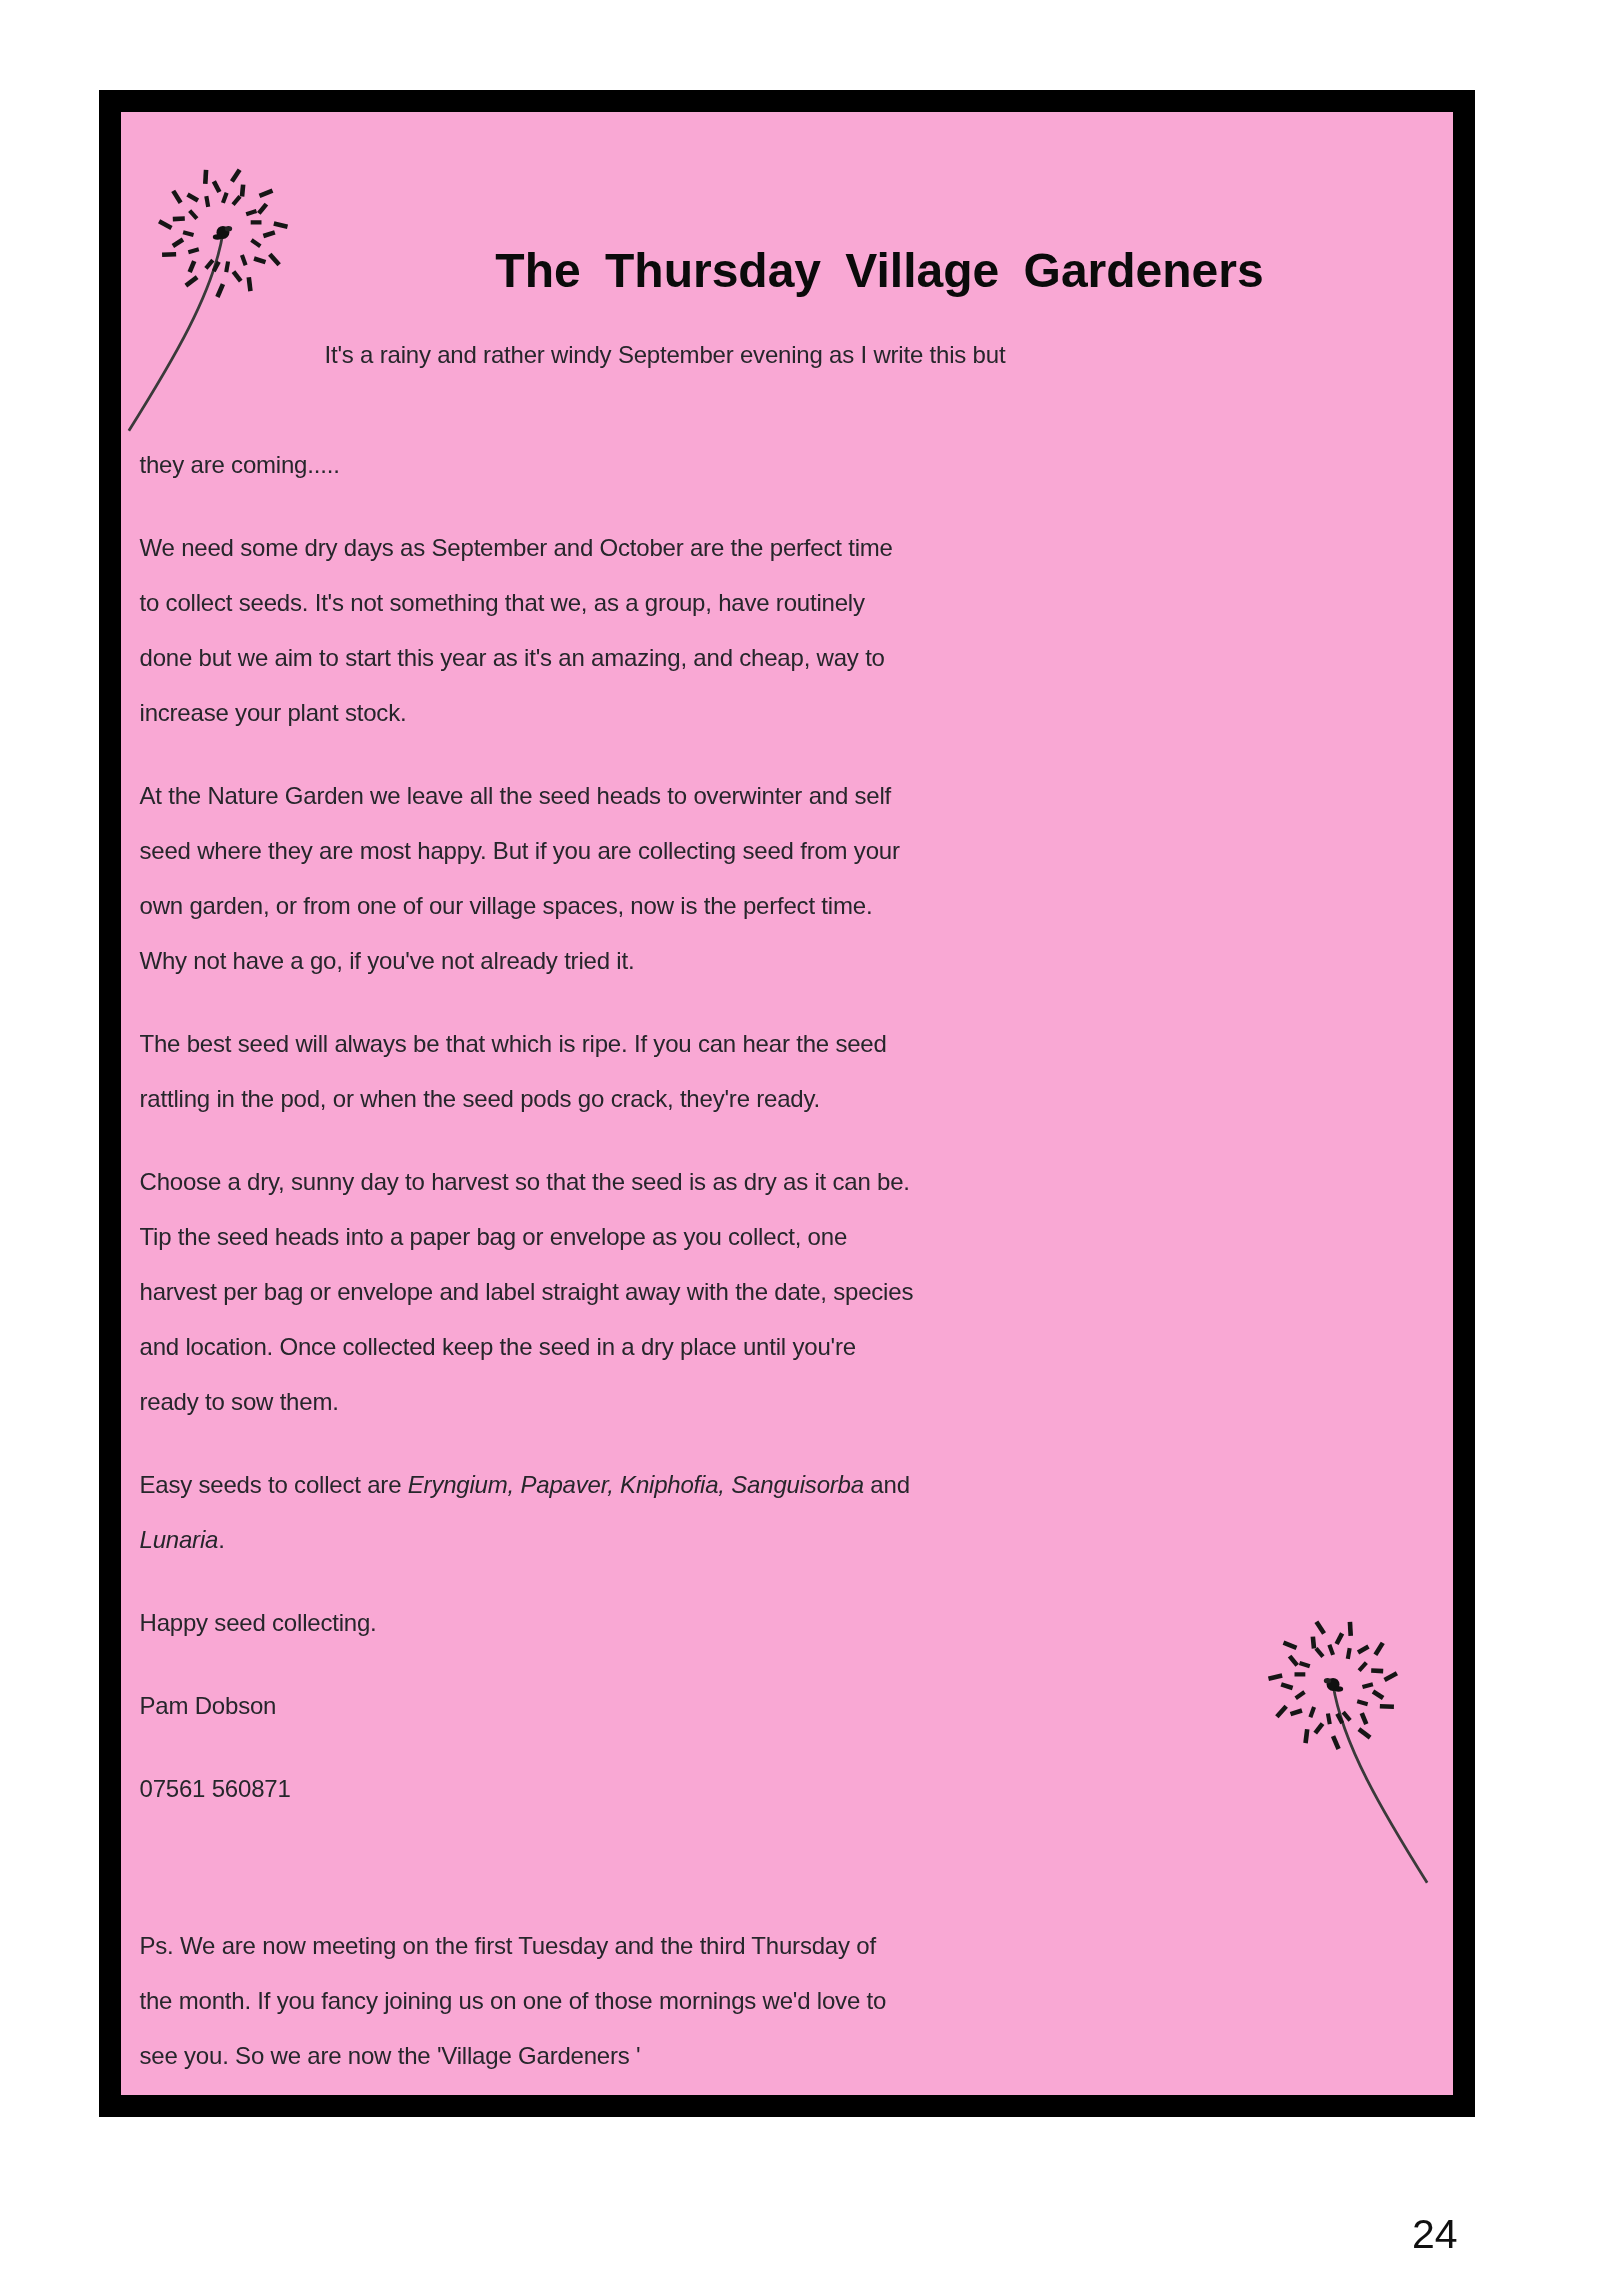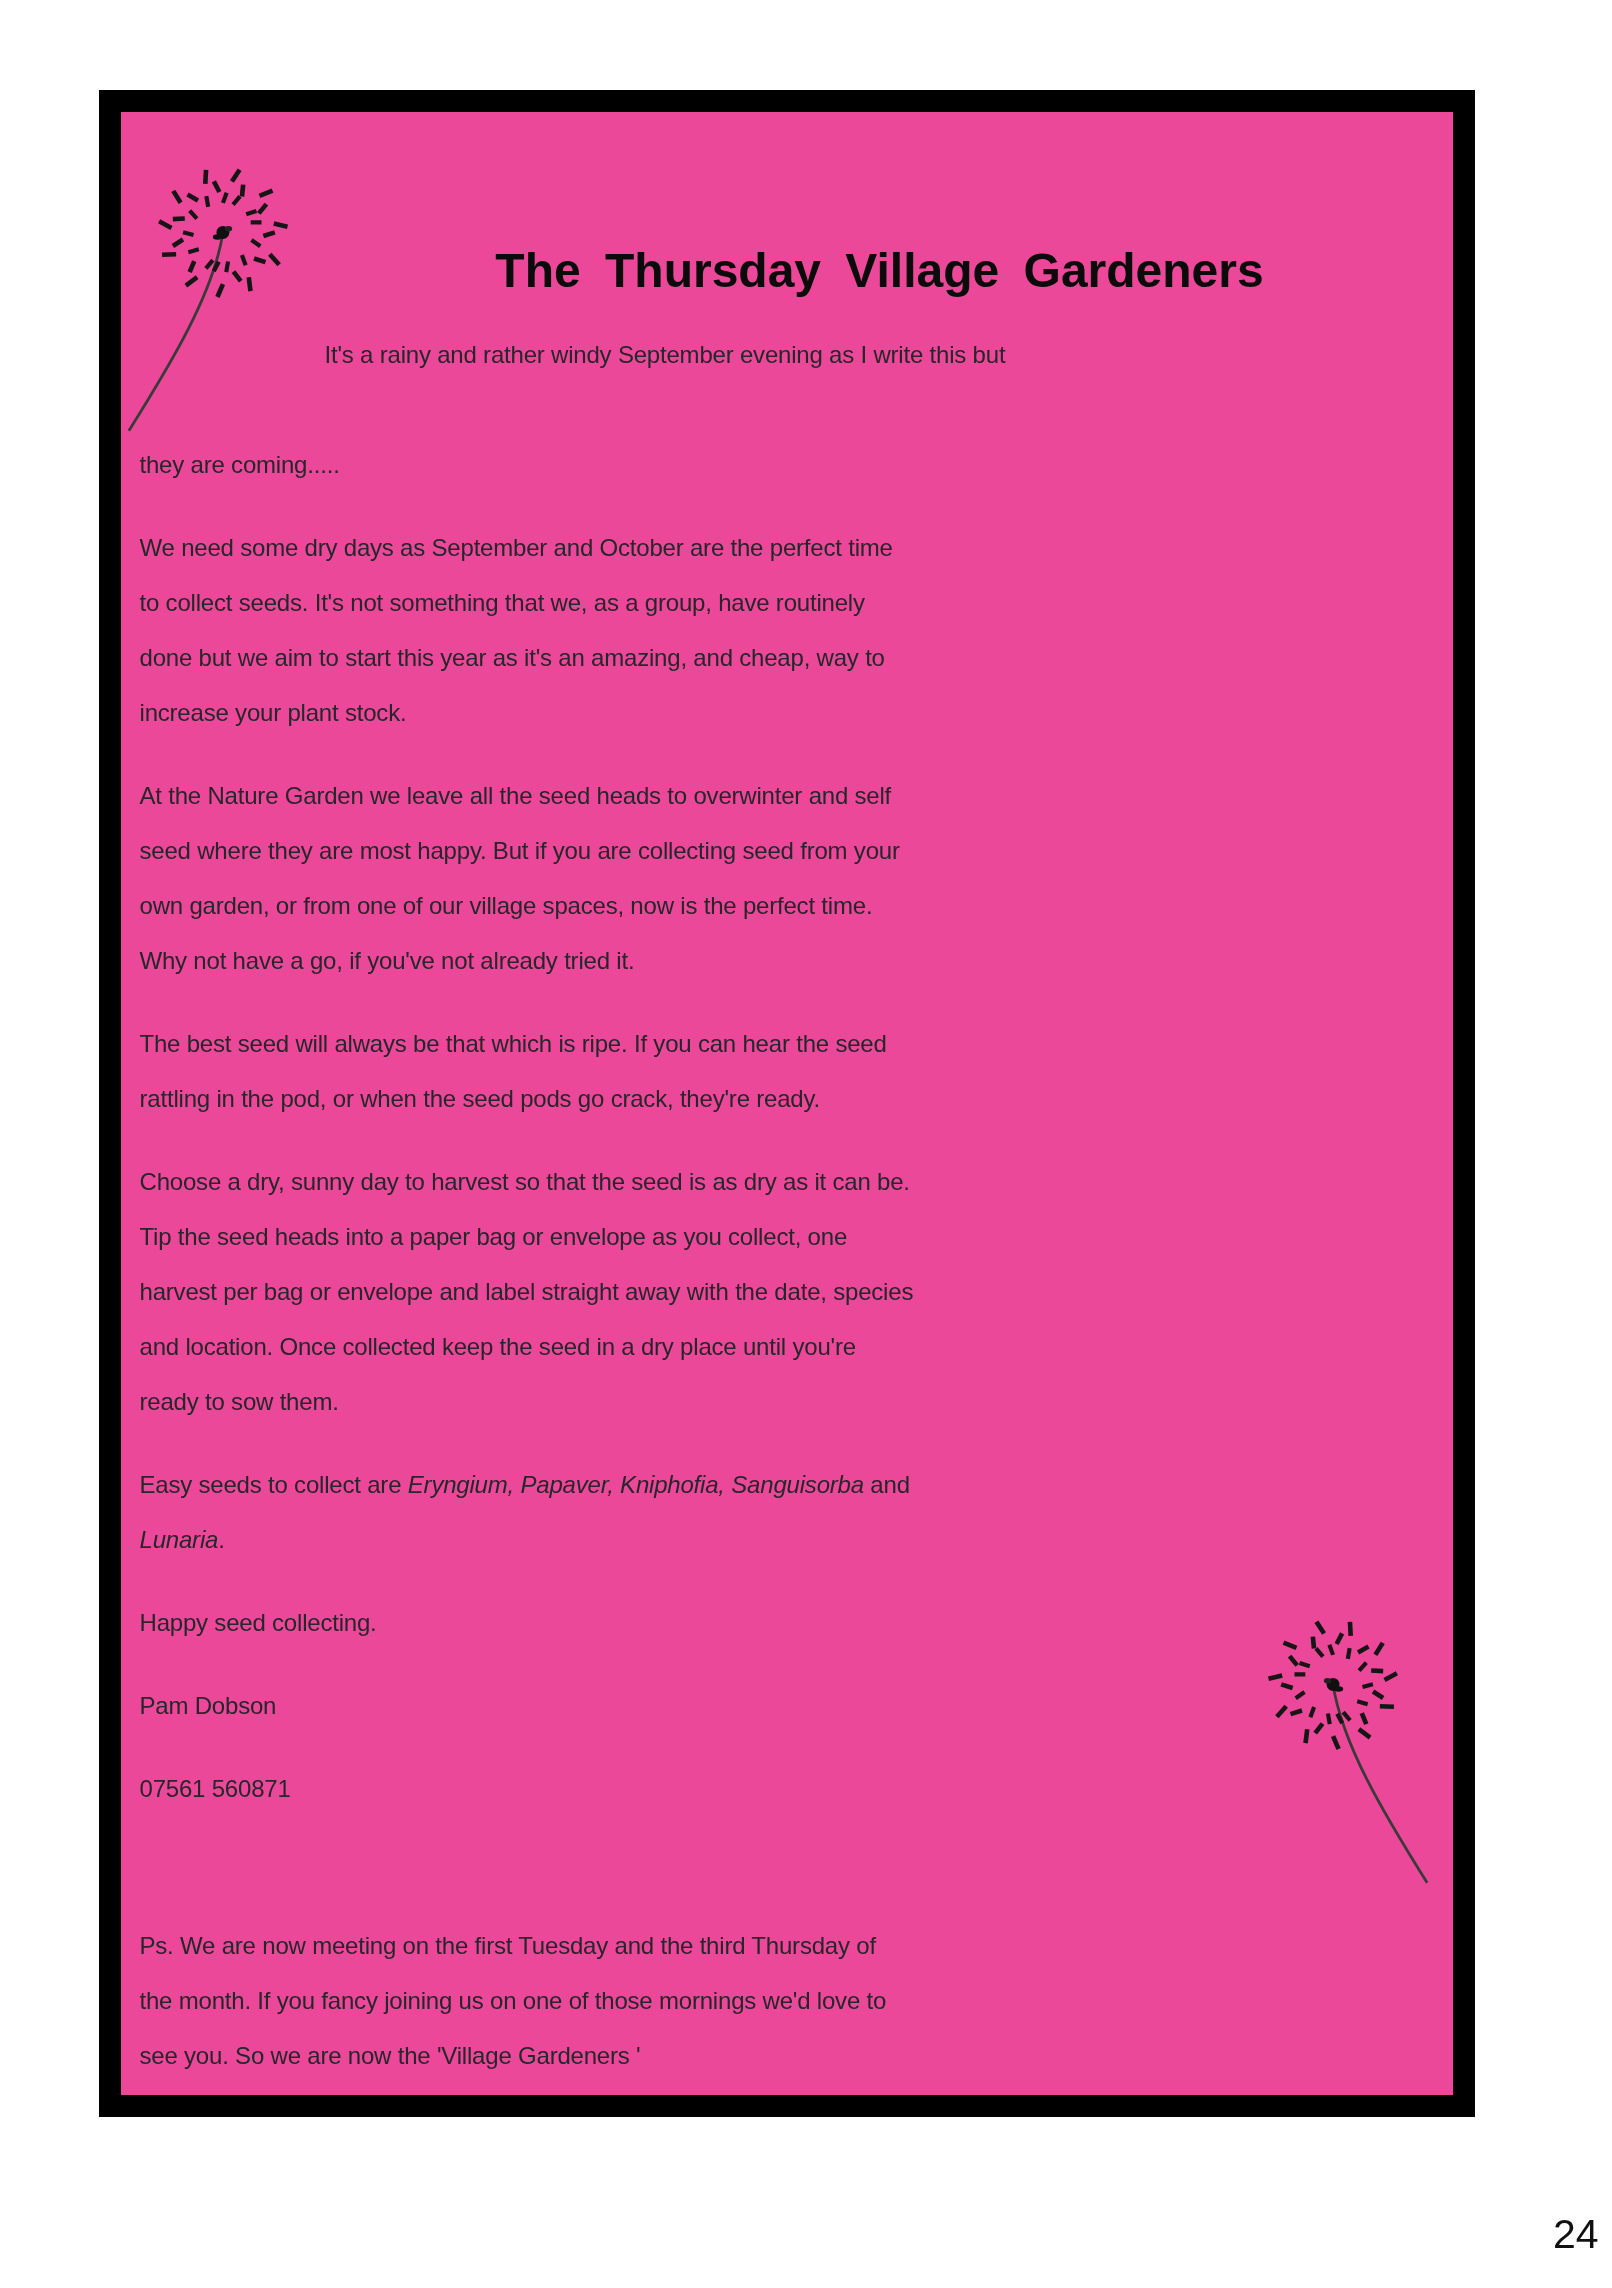--- a/index.html
+++ b/index.html
@@ -7,21 +7,21 @@
     width: 1612px; height: 2289px;
     position: relative;
     font-family: "Liberation Sans", "DejaVu Sans", sans-serif;
     color: #26262b;
   }
   .frame {
     position: absolute; left: 99px; top: 90px;
     width: 1376px; height: 2027px;
     box-sizing: border-box;
     border: 22px solid #000000;
-    background: #ec4899;
+    background: #f9a8d4;
     padding: 42px 18.5px 0 18.5px;
     overflow: hidden;
   }
   .float-dandelion { float: left; width: 185px; height: 277px; }
   .float-dandelion svg { margin-left: -28px; display: block; }
   .title {
     font-size: 48px; line-height: 57px; font-weight: bold;
     color: #0b0b0b; text-align: center;
     word-spacing: 11px; margin: 88px 0 0 0;
   }
@@ -32,21 +32,21 @@
   }
   p.para i { }
   .ps { margin-top: 102px !important; }
   .dandelion-bottom-right {
     position: absolute; left: 1138px; top: 1494px;
     width: 185px; height: 286px;
     transform: scaleX(-1);
   }
   .dandelion-bottom-right svg { display: block; }
   .page-number {
-    position: absolute; left: 1553px; top: 2211px;
+    position: absolute; left: 1412px; top: 2211px;
     font-size: 41px; color: #101010;
   }
   .defs-holder { position: absolute; width: 0; height: 0; overflow: hidden; }
 </style>
 </head>
 <body>
 
 <svg class="defs-holder" aria-hidden="true">
   <symbol id="dandelion" viewBox="0 0 200 310">
     <g stroke="#2b2b2b" stroke-width="1.8" stroke-linecap="round" fill="none">

